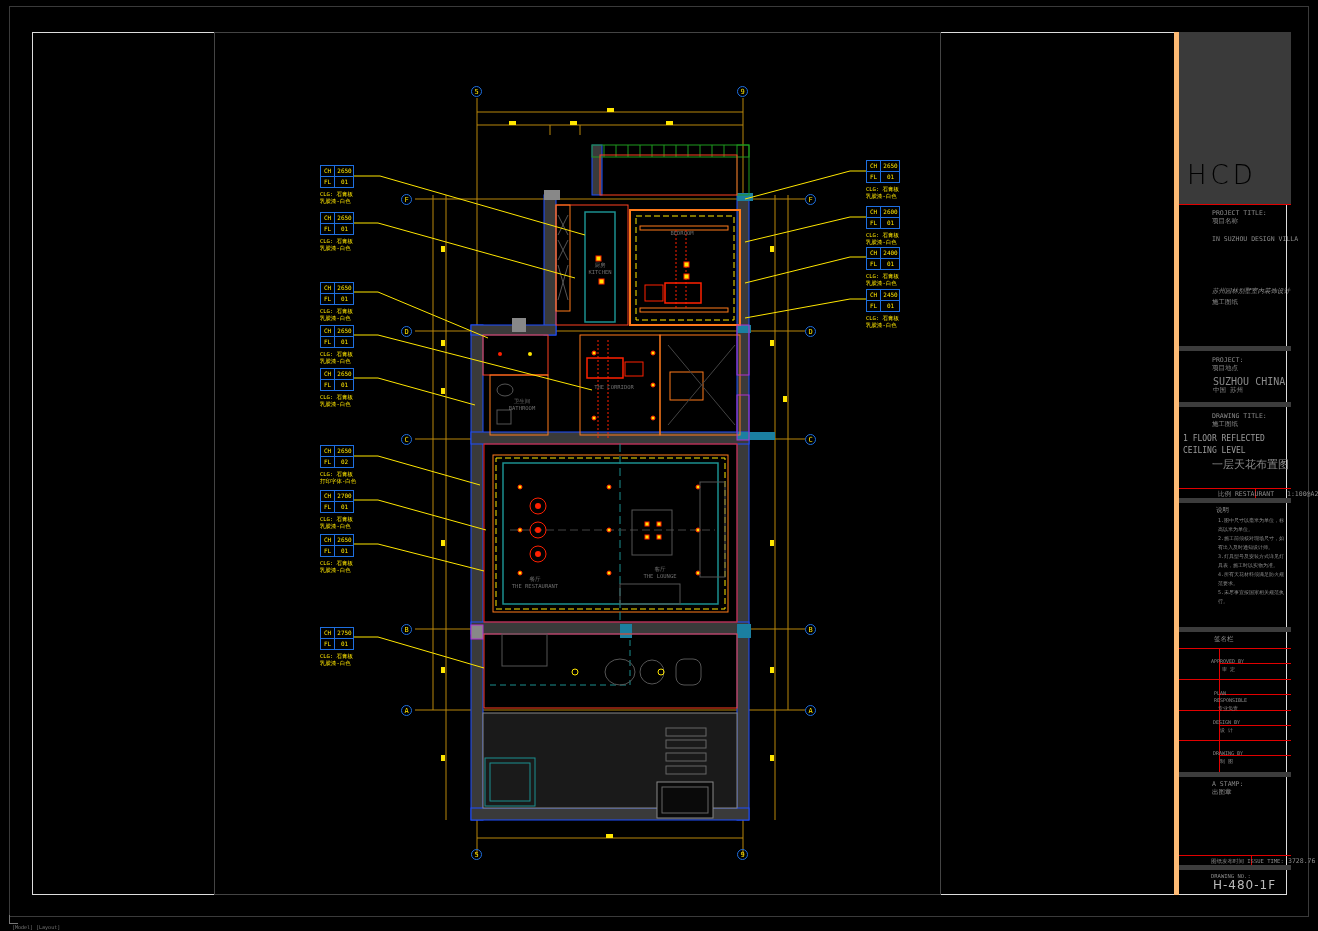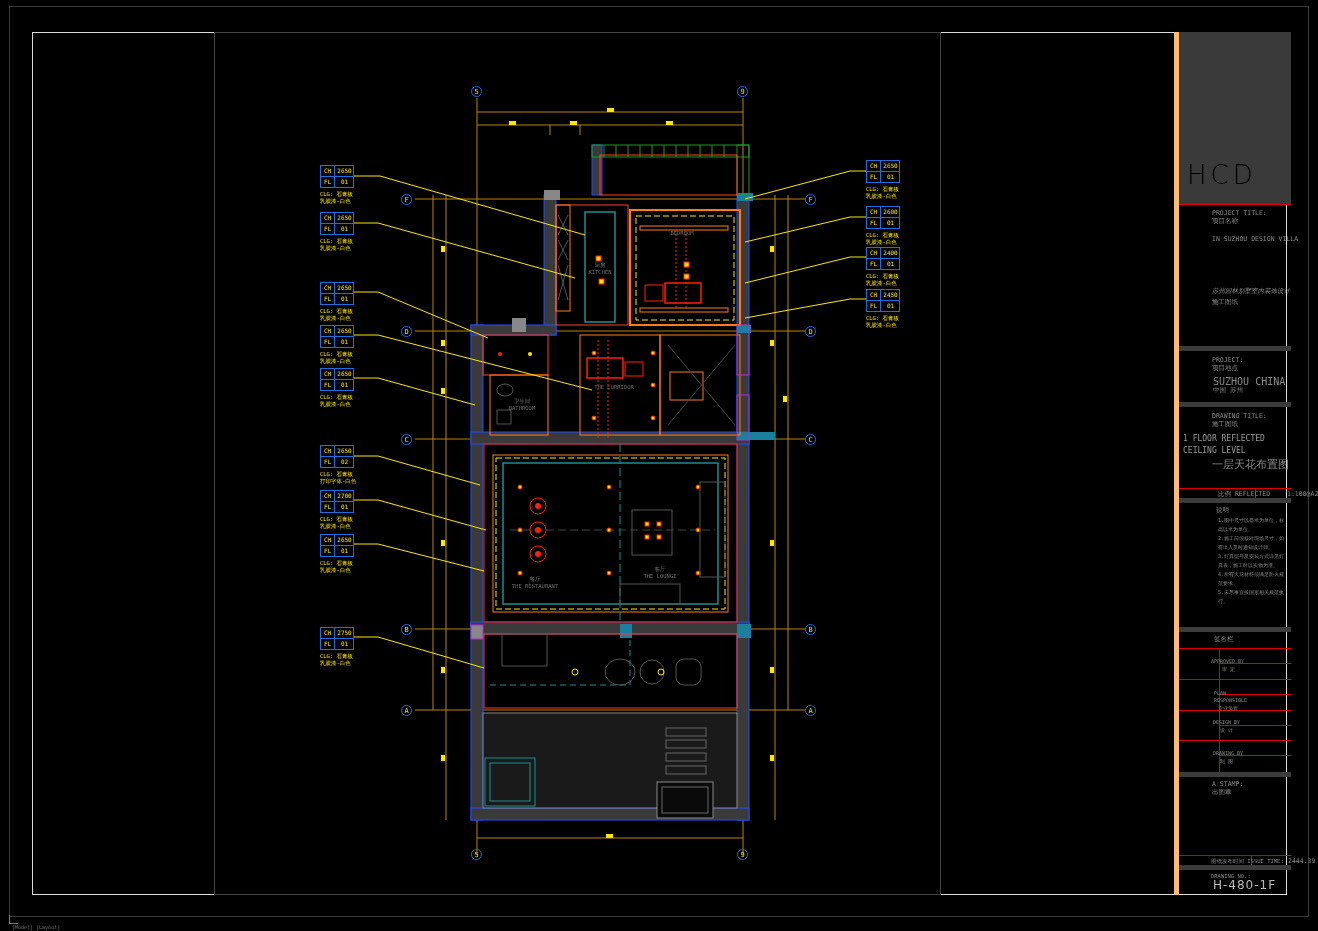--- a/index.html
+++ b/index.html
@@ -447,21 +447,21 @@
   <div class="abs tb-txt" style="left:5px;top:354px;">中国 苏州</div>
 
   <div class="abs gray-bar" style="left:0;top:370px;width:112px;height:5px;"></div>
   <div class="abs tb-txt" style="left:4px;top:380px;">DRAWING TITLE:</div>
   <div class="abs tb-txt" style="left:4px;top:388px;">施工图纸</div>
   <div class="abs tb-big" style="left:4px;top:401px;width:104px;">1 FLOOR REFLECTED CEILING LEVEL</div>
   <div class="abs tb-txt" style="left:4px;top:429px;font-size:11px;">一层天花布置图</div>
 
   <div class="abs red-line" style="left:0;top:456px;width:112px;height:1px;"></div>
   <div class="abs red-line" style="left:76px;top:456px;width:1px;height:10px;"></div>
-  <div class="abs tb-txt" style="left:10px;top:458px;">比例 REFLECTED</div>
+  <div class="abs tb-txt" style="left:10px;top:458px;">比例 RESTAURANT</div>
   <div class="abs tb-txt" style="left:79px;top:458px;">1:100@A2</div>
 
   <div class="abs gray-bar" style="left:0;top:466px;width:112px;height:5px;"></div>
   <div class="abs tb-txt" style="left:8px;top:474px;">说明</div>
   <div class="abs" style="left:10px;top:484px;width:98px;">
     <div class="tb-txt" style="font-size:5px;white-space:normal;line-height:9px;">1.图中尺寸以毫米为单位，标高以米为单位。</div>
     <div class="tb-txt" style="font-size:5px;white-space:normal;line-height:9px;">2.施工前须核对现场尺寸，如有出入及时通知设计师。</div>
     <div class="tb-txt" style="font-size:5px;white-space:normal;line-height:9px;">3.灯具型号及安装方式详见灯具表，施工时以实物为准。</div>
     <div class="tb-txt" style="font-size:5px;white-space:normal;line-height:9px;">4.所有天花材料须满足防火规范要求。</div>
     <div class="tb-txt" style="font-size:5px;white-space:normal;line-height:9px;">5.未尽事宜按国家相关规范执行。</div>
@@ -489,21 +489,21 @@
   <div class="abs tb-txt" style="left:12px;top:725px;font-size:5px;">制 图</div>
 
   <div class="abs gray-bar" style="left:0;top:740px;width:112px;height:5px;"></div>
   <div class="abs tb-txt" style="left:4px;top:748px;">A STAMP:</div>
   <div class="abs tb-txt" style="left:4px;top:756px;">出图章</div>
   <div class="abs" style="left:0;top:745px;width:112px;height:78px;"></div>
 
   <div class="abs red-line" style="left:0;top:823px;width:112px;height:1px;"></div>
   <div class="abs red-line" style="left:72px;top:823px;width:1px;height:10px;"></div>
   <div class="abs tb-txt" style="left:3px;top:825px;font-size:5.5px;">图纸发布时间 ISSUE TIME:</div>
-  <div class="abs tb-txt" style="left:80px;top:825px;">2444.39</div>
+  <div class="abs tb-txt" style="left:80px;top:825px;">3728.76</div>
 
   <div class="abs gray-bar" style="left:0;top:833px;width:112px;height:5px;"></div>
   <div class="abs tb-txt" style="left:3px;top:840px;font-size:5.5px;">DRAWING NO.:</div>
   <div class="abs drawno" style="left:34px;top:846px;">H-480-1F</div>
 </div>
 
 <div class="abs" style="left:9px;top:915px;width:8px;height:8px;border-left:1px solid #777;border-bottom:1px solid #777;"></div>
 <div class="abs cmd" style="left:12px;top:924px;">[Model] [Layout]</div>
 
 </body></html>

